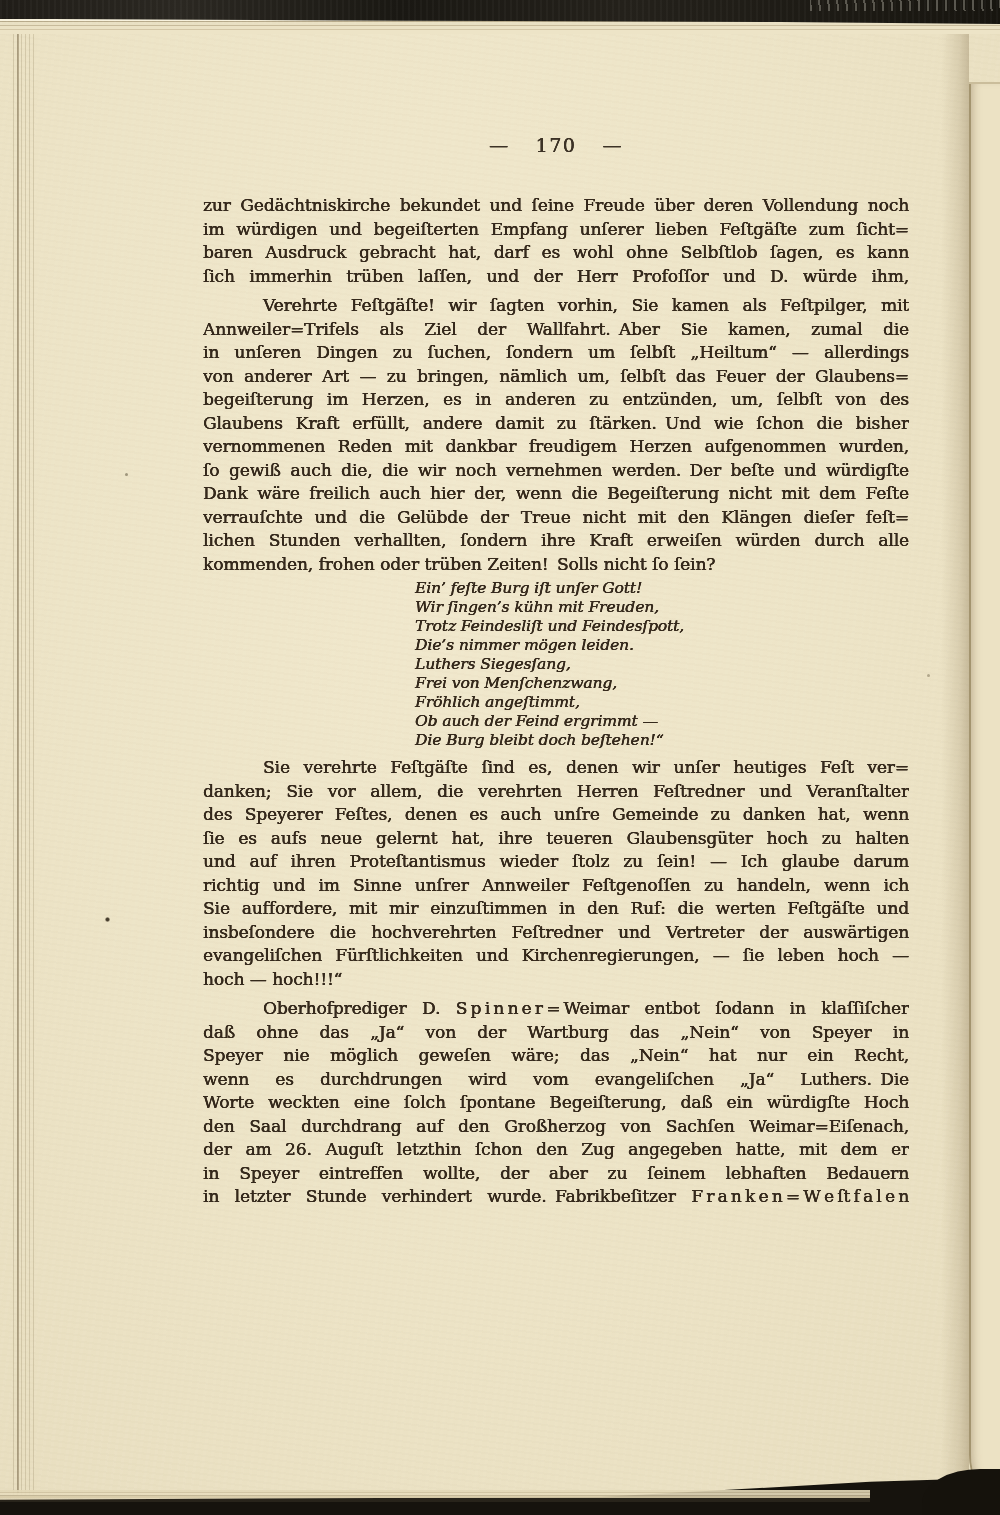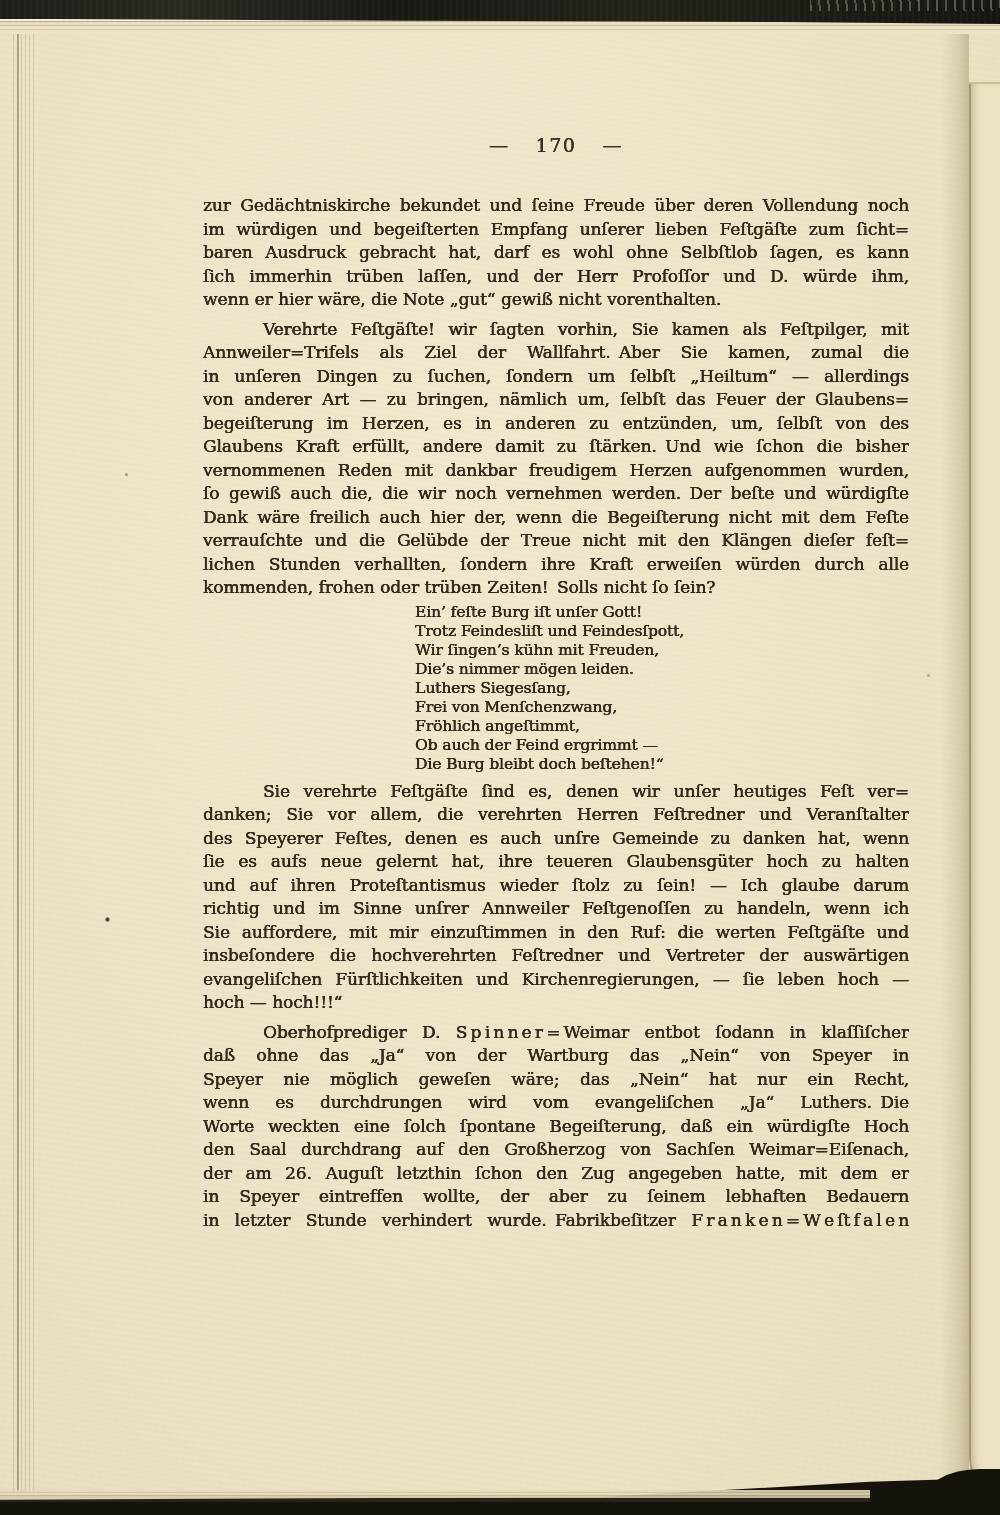--- a/index.html
+++ b/index.html
@@ -60,21 +60,21 @@
           text-shadow:.3px 0 0 currentColor, 0 .2px 0 currentColor;}
   .pagenum{display:flex;justify-content:center;align-items:center;gap:26px;
           font-size:19px;line-height:23px;letter-spacing:1.5px;margin-bottom:37px;color:#3c3226;}
   .para{margin:6px 0 0;}
   .para.first{margin-top:0;}
   .line{display:block;font-size:17px;line-height:23.5px;height:23.5px;overflow:hidden;
           letter-spacing:-.1px;text-align:justify;text-align-last:justify;word-spacing:.2px;}
   .line.indent{text-indent:60px;}
   .line.end{text-align-last:left;}
   .poem{margin:3px 0 0 212px;}
-  .pline{display:block;font-size:15.5px;line-height:19px;height:19px;text-align:left;letter-spacing:-.1px;}
+  .pline{display:block;font-size:15.5px;line-height:19px;height:19px;text-align:left;letter-spacing:-.1px;font-style:italic;}
 </style>
 </head>
 <body>
 
 <div class="scan">
   <div class="paper">
     <div class="grain"></div>
   </div>
 
   <div class="gutter-shade"></div>
@@ -103,42 +103,41 @@
       <span>—</span>
       <span>170</span>
       <span>—</span>
     </div>
 
     <p class="para first">
       <span class="line">zur Gedächtniskirche bekundet und ſeine Freude über deren Vollendung noch</span>
       <span class="line">im würdigen und begeiſterten Empfang unſerer lieben Feſtgäſte zum ſicht=</span>
       <span class="line">baren Ausdruck gebracht hat, darf es wohl ohne Selbſtlob ſagen, es kann</span>
       <span class="line">ſich immerhin trüben laſſen, und der Herr Profoſſor und D. würde ihm,</span>
-      <span class="line end">wenn er hier wäre, die Note „gut“ gewiß nicht vorenthalten.</span>
     </p>
 
     <p class="para">
       <span class="line indent">Verehrte Feſtgäſte! wir ſagten vorhin, Sie kamen als Feſtpilger, mit</span>
       <span class="line">Annweiler=Trifels als Ziel der Wallfahrt. Aber Sie kamen, zumal die</span>
       <span class="line">in unſeren Dingen zu ſuchen, ſondern um ſelbſt „Heiltum“ — allerdings</span>
       <span class="line">von anderer Art — zu bringen, nämlich um, ſelbſt das Feuer der Glaubens=</span>
       <span class="line">begeiſterung im Herzen, es in anderen zu entzünden, um, ſelbſt von des</span>
       <span class="line">Glaubens Kraft erfüllt, andere damit zu ſtärken. Und wie ſchon die bisher</span>
       <span class="line">vernommenen Reden mit dankbar freudigem Herzen aufgenommen wurden,</span>
       <span class="line">ſo gewiß auch die, die wir noch vernehmen werden. Der beſte und würdigſte</span>
       <span class="line">Dank wäre freilich auch hier der, wenn die Begeiſterung nicht mit dem Feſte</span>
       <span class="line">verrauſchte und die Gelübde der Treue nicht mit den Klängen dieſer feſt=</span>
       <span class="line">lichen Stunden verhallten, ſondern ihre Kraft erweiſen würden durch alle</span>
       <span class="line end">kommenden, frohen oder trüben Zeiten! Solls nicht ſo ſein?</span>
     </p>
 
     <div class="poem">
       <span class="pline">Ein’ feſte Burg iſt unſer Gott!</span>
+      <span class="pline">Wir ſingen’s kühn mit Freuden,</span>
       <span class="pline">Trotz Feindesliſt und Feindesſpott,</span>
-      <span class="pline">Wir ſingen’s kühn mit Freuden,</span>
       <span class="pline">Die’s nimmer mögen leiden.</span>
       <span class="pline">Luthers Siegesſang,</span>
       <span class="pline">Frei von Menſchenzwang,</span>
       <span class="pline">Fröhlich angeſtimmt,</span>
       <span class="pline">Ob auch der Feind ergrimmt —</span>
       <span class="pline">Die Burg bleibt doch beſtehen!“</span>
     </div>
 
     <p class="para">
       <span class="line indent">Sie verehrte Feſtgäſte ſind es, denen wir unſer heutiges Feſt ver=</span>

